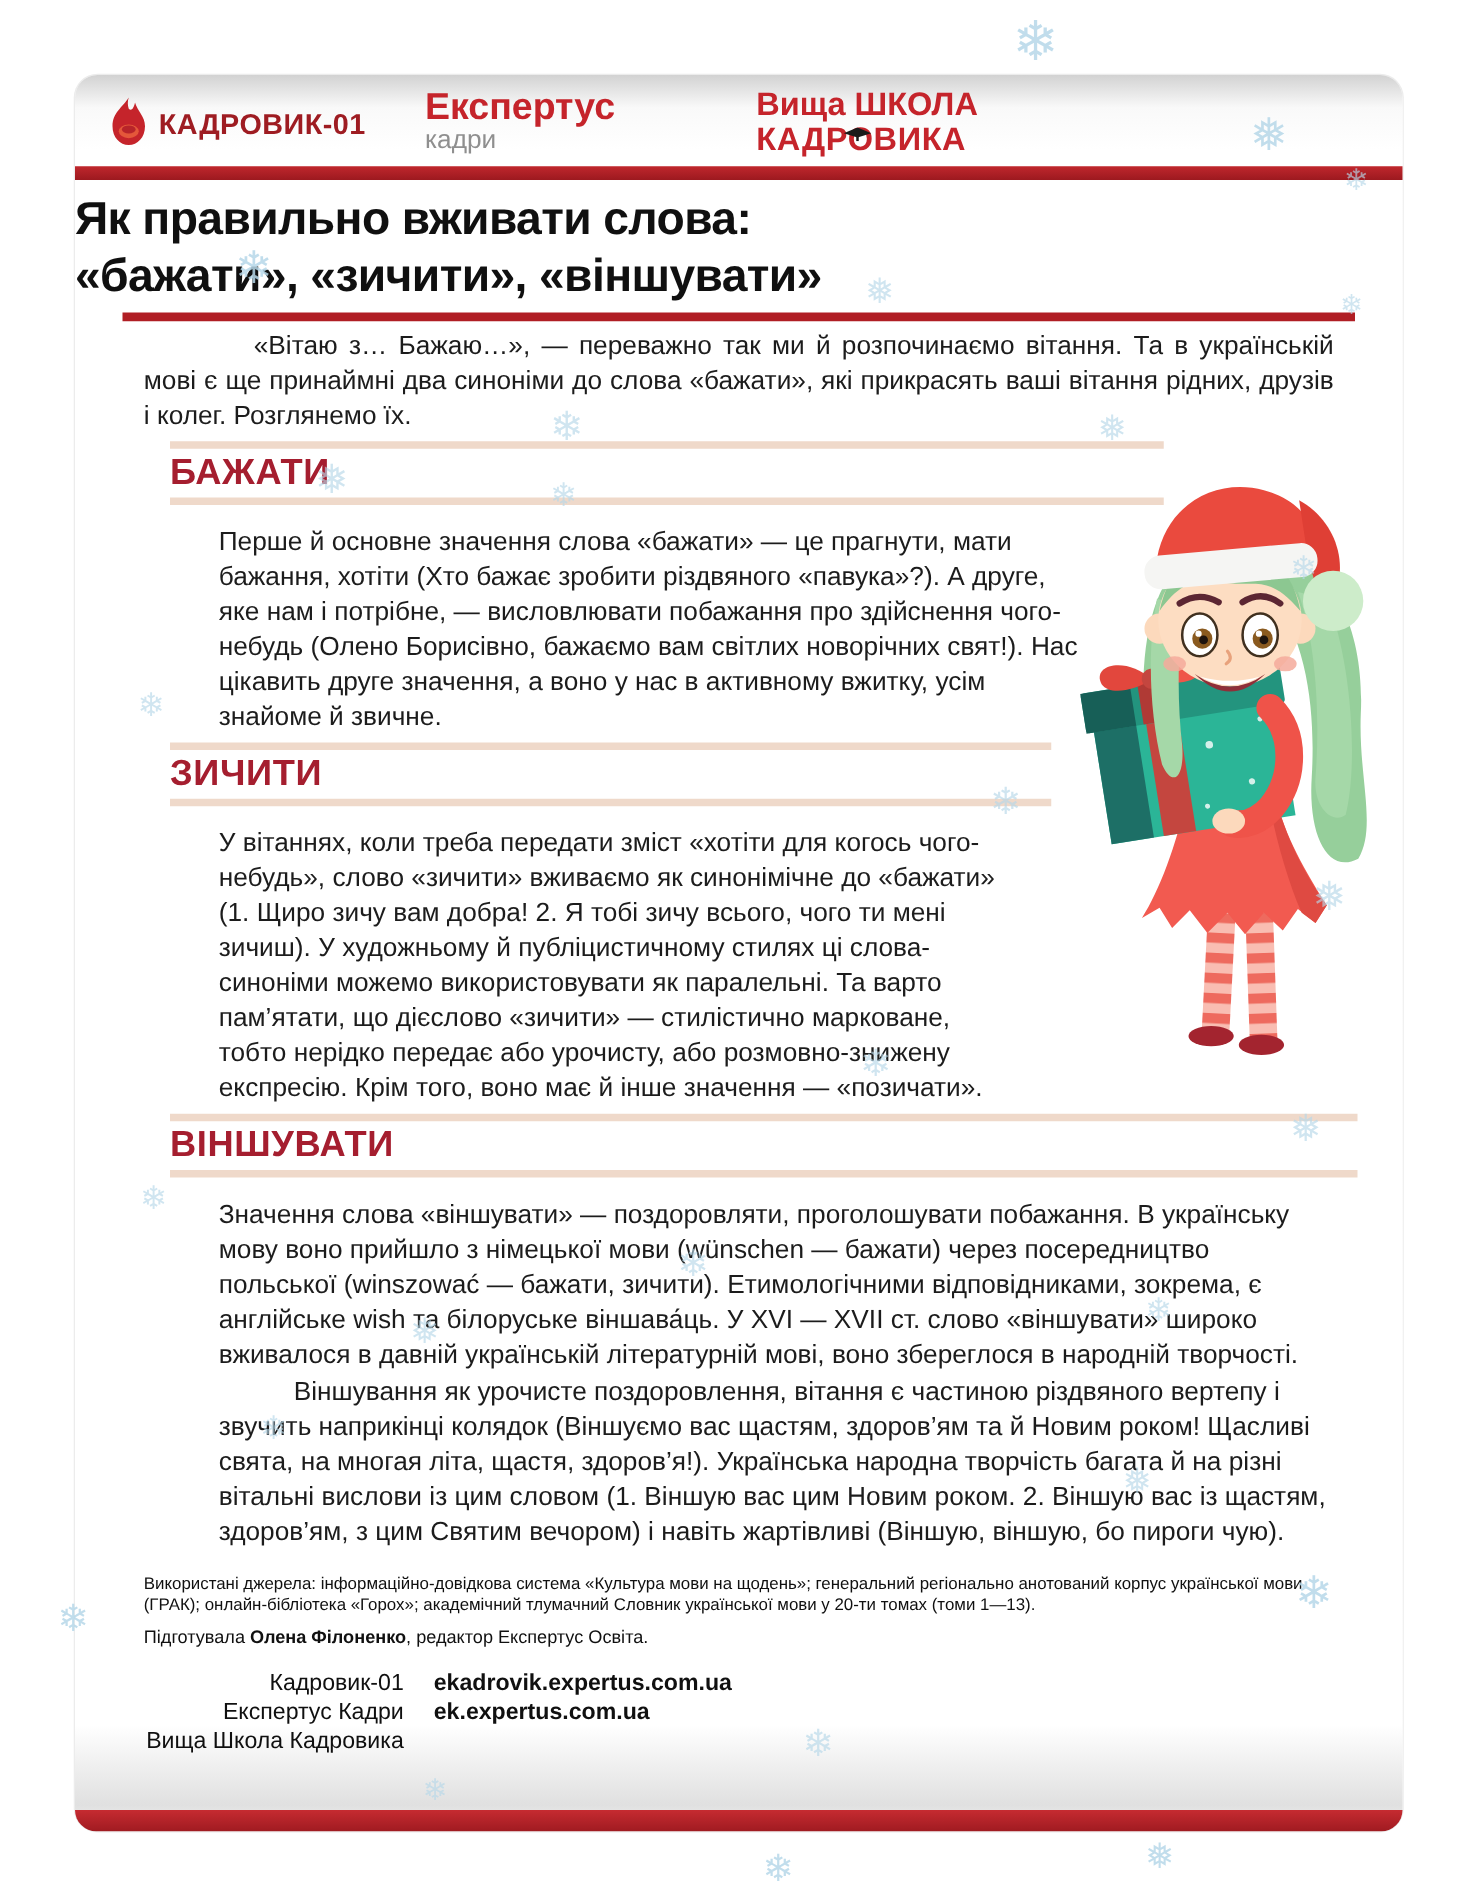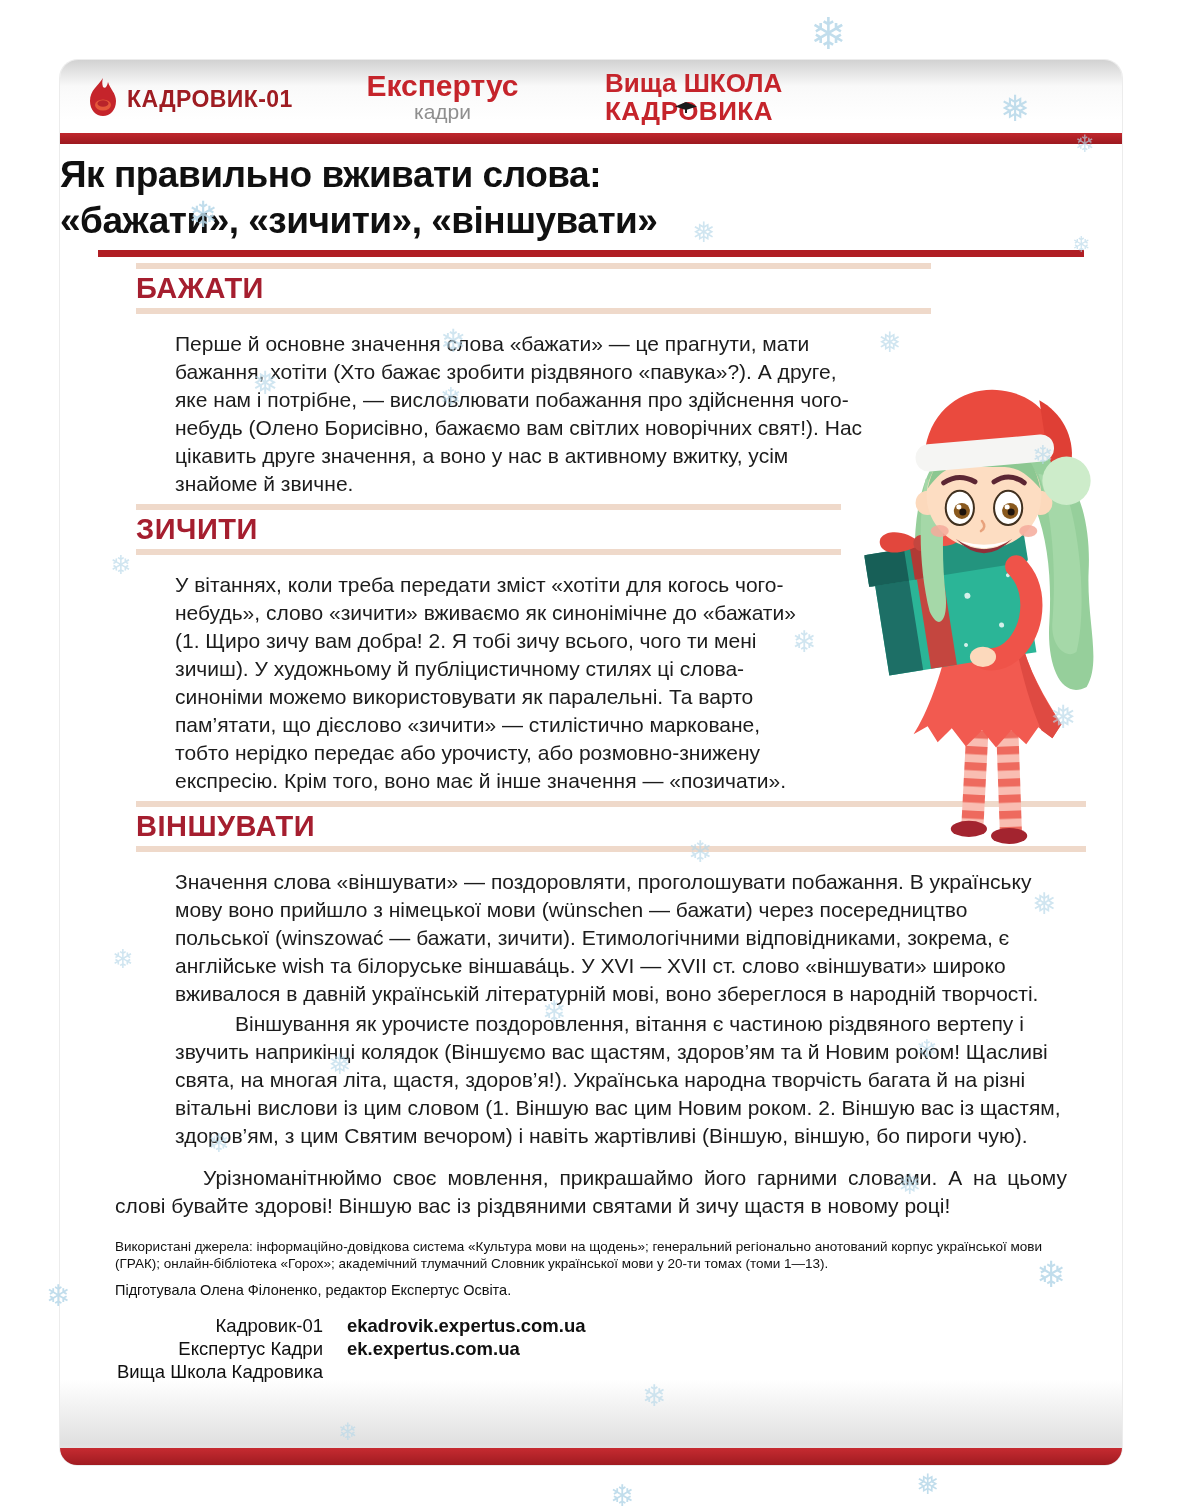--- a/index.html
+++ b/index.html
@@ -16,21 +16,21 @@
   }
   .card-bottom-bar {
     position:absolute; left:0; bottom:0; width:100%; height:17px;
     background:linear-gradient(180deg,#c62b31,#a01b21);
     border-radius:0 0 18px 18px;
   }
   
   .header { position:relative; height:73px; }
   .logo1 { position:absolute; left:28px; top:17px; display:flex; align-items:center; gap:9px; }
   .logo1-text { color:#9e1c22; font-weight:bold; font-size:23px; letter-spacing:.4px; }
-  .logo2 { position:absolute; left:280px; top:11px; width:205px; text-align:center; }
+  .logo2 { position:absolute; left:280px; top:11px; width:205px; text-align:left; }
   .logo2-l1 { color:#c5242b; font-size:30px; font-weight:600; line-height:30px; }
   .logo2-l2 { color:#8f8f8f; font-size:21px; line-height:22px; }
   .logo3 { position:absolute; left:545px; top:9px; color:#c5242b; line-height:28px; }
   .logo3-l1 { font-size:26px; font-weight:600; }
   .logo3-l2 { font-size:26px; font-weight:800; letter-spacing:.5px; position:relative; }
   .capicon { position:absolute; left:70px; top:-7px; }
   .tab {
     position:absolute; right:0; top:0; width:318px; height:73px;
     background:linear-gradient(180deg,#cf9d8f,#e7bdaf 42%,#d1a092);
     border-radius:16px 18px 0 16px;
@@ -53,21 +53,21 @@
   .s2 .section-heading { width:705px; }
   .s3 .section-heading { width:950px; }
   .section-body { margin:16px 55px 0 115px; font-size:21px; line-height:28px; }
   .s1 .section-body { max-width:690px; }
   .s2 .section-body { max-width:645px; }
   .s3 .section-body { max-width:892px; }
   .p-indent { text-indent:60px; margin-top:2px; }
   .closing { margin:14px 55px 0; text-indent:88px; text-align:justify; font-size:21px; line-height:28px; }
   .sources { margin:18px 55px 0; font-size:13.5px; line-height:17px; color:#101010; }
   .prepared { margin:10px 55px 0; font-size:14.5px; color:#101010; }
-  .prepared b { font-weight:normal;text-align:right; }
+  .prepared b { font-weight:bold;text-align:right; }
   
   .footer { display:flex; margin:16px 55px 0; font-size:18.5px; line-height:23px; color:#101010; }
   .f-left { width:208px; text-align:right; }
   .f-urls { margin-left:24px; font-weight:bold; }
   .f-right { margin-left:auto; text-align:right; }
   .f-right .phone { font-weight:bold; }
   
   .girl { position:absolute; left:792px; top:300px; width:268px; height:488px; }
   
   .sf { position:absolute; color:#b7d8e9; font-family:"DejaVu Sans",sans-serif; pointer-events:none; opacity:.65; z-index:6; }
@@ -111,38 +111,38 @@
 
   <div class="redbar"></div>
 
   <div class="title">
     <div>Як правильно вживати слова:</div>
     <div>«бажати», «зичити», «віншувати»</div>
   </div>
 
   <div class="thinline"></div>
 
+  <p class="intro">«Вітаю з… Бажаю…», — переважно так ми й розпочинаємо вітання. Та в українській мові є ще принаймні два синоніми до слова «бажати», які прикрасять ваші вітання рідних, друзів і колег. Розглянемо їх.</p>
 
   <div class="section s1">
     <div class="section-heading">БАЖАТИ</div>
     <p class="section-body">Перше й основне значення слова «бажати» — це прагнути, мати бажання, хотіти (Хто бажає зробити різдвяного «павука»?). А друге, яке нам і потрібне, — висловлювати побажання про здійснення чого-небудь (Олено Борисівно, бажаємо вам світлих новорічних свят!). Нас цікавить друге значення, а воно у нас в активному вжитку, усім знайоме й звичне.</p>
   </div>
 
   <div class="section s2">
     <div class="section-heading">ЗИЧИТИ</div>
     <p class="section-body">У вітаннях, коли треба передати зміст «хотіти для когось чого-небудь», слово «зичити» вживаємо як синонімічне до «бажати» (1. Щиро зичу вам добра! 2. Я тобі зичу всього, чого ти мені зичиш). У художньому й публіцистичному стилях ці слова-синоніми можемо використовувати як паралельні. Та варто пам’ятати, що дієслово «зичити» — стилістично марковане, тобто нерідко передає або урочисту, або розмовно-знижену експресію. Крім того, воно має й інше значення — «позичати».</p>
   </div>
 
   <div class="section s3">
     <div class="section-heading">ВІНШУВАТИ</div>
     <p class="section-body">Значення слова «віншувати» — поздоровляти, проголошувати побажання. В українську мову воно прийшло з німецької мови (wünschen — бажати) через посередництво польської (winszować — бажати, зичити). Етимологічними відповідниками, зокрема, є англійське wish та білоруське віншава́ць. У XVI — XVII ст. слово «віншувати» широко вживалося в давній українській літературній мові, воно збереглося в народній творчості.</p>
     <p class="section-body p-indent">Віншування як урочисте поздоровлення, вітання є частиною різдвяного вертепу і звучить наприкінці колядок (Віншуємо вас щастям, здоров’ям та й Новим роком! Щасливі свята, на многая літа, щастя, здоров’я!). Українська народна творчість багата й на різні вітальні вислови із цим словом (1. Віншую вас цим Новим роком. 2. Віншую вас із щастям, здоров’ям, з цим Святим вечором) і навіть жартівливі (Віншую, віншую, бо пироги чую).</p>
   </div>
 
-  <p class="closing">Урізноманітнюймо своє мовлення, прикрашаймо його гарними словами. А на цьому слові бувайте здорові! Віншую вас із різдвяними святами й зичу щастя в новому році!</p>
 
   <p class="sources">Використані джерела: інформаційно-довідкова система «Культура мови на щодень»; генеральний регіонально анотований корпус української мови (ГРАК); онлайн-бібліотека «Горох»; академічний тлумачний Словник української мови у 20-ти томах (томи 1—13).</p>
 
   <p class="prepared"><span>Підготувала </span><b>Олена Філоненко</b><span>, редактор Експертус Освіта.</span></p>
 
   <div class="footer">
     <div class="f-left">
       <div>Кадровик-01</div>
       <div>Експертус Кадри</div>
       <div>Вища Школа Кадровика</div>

